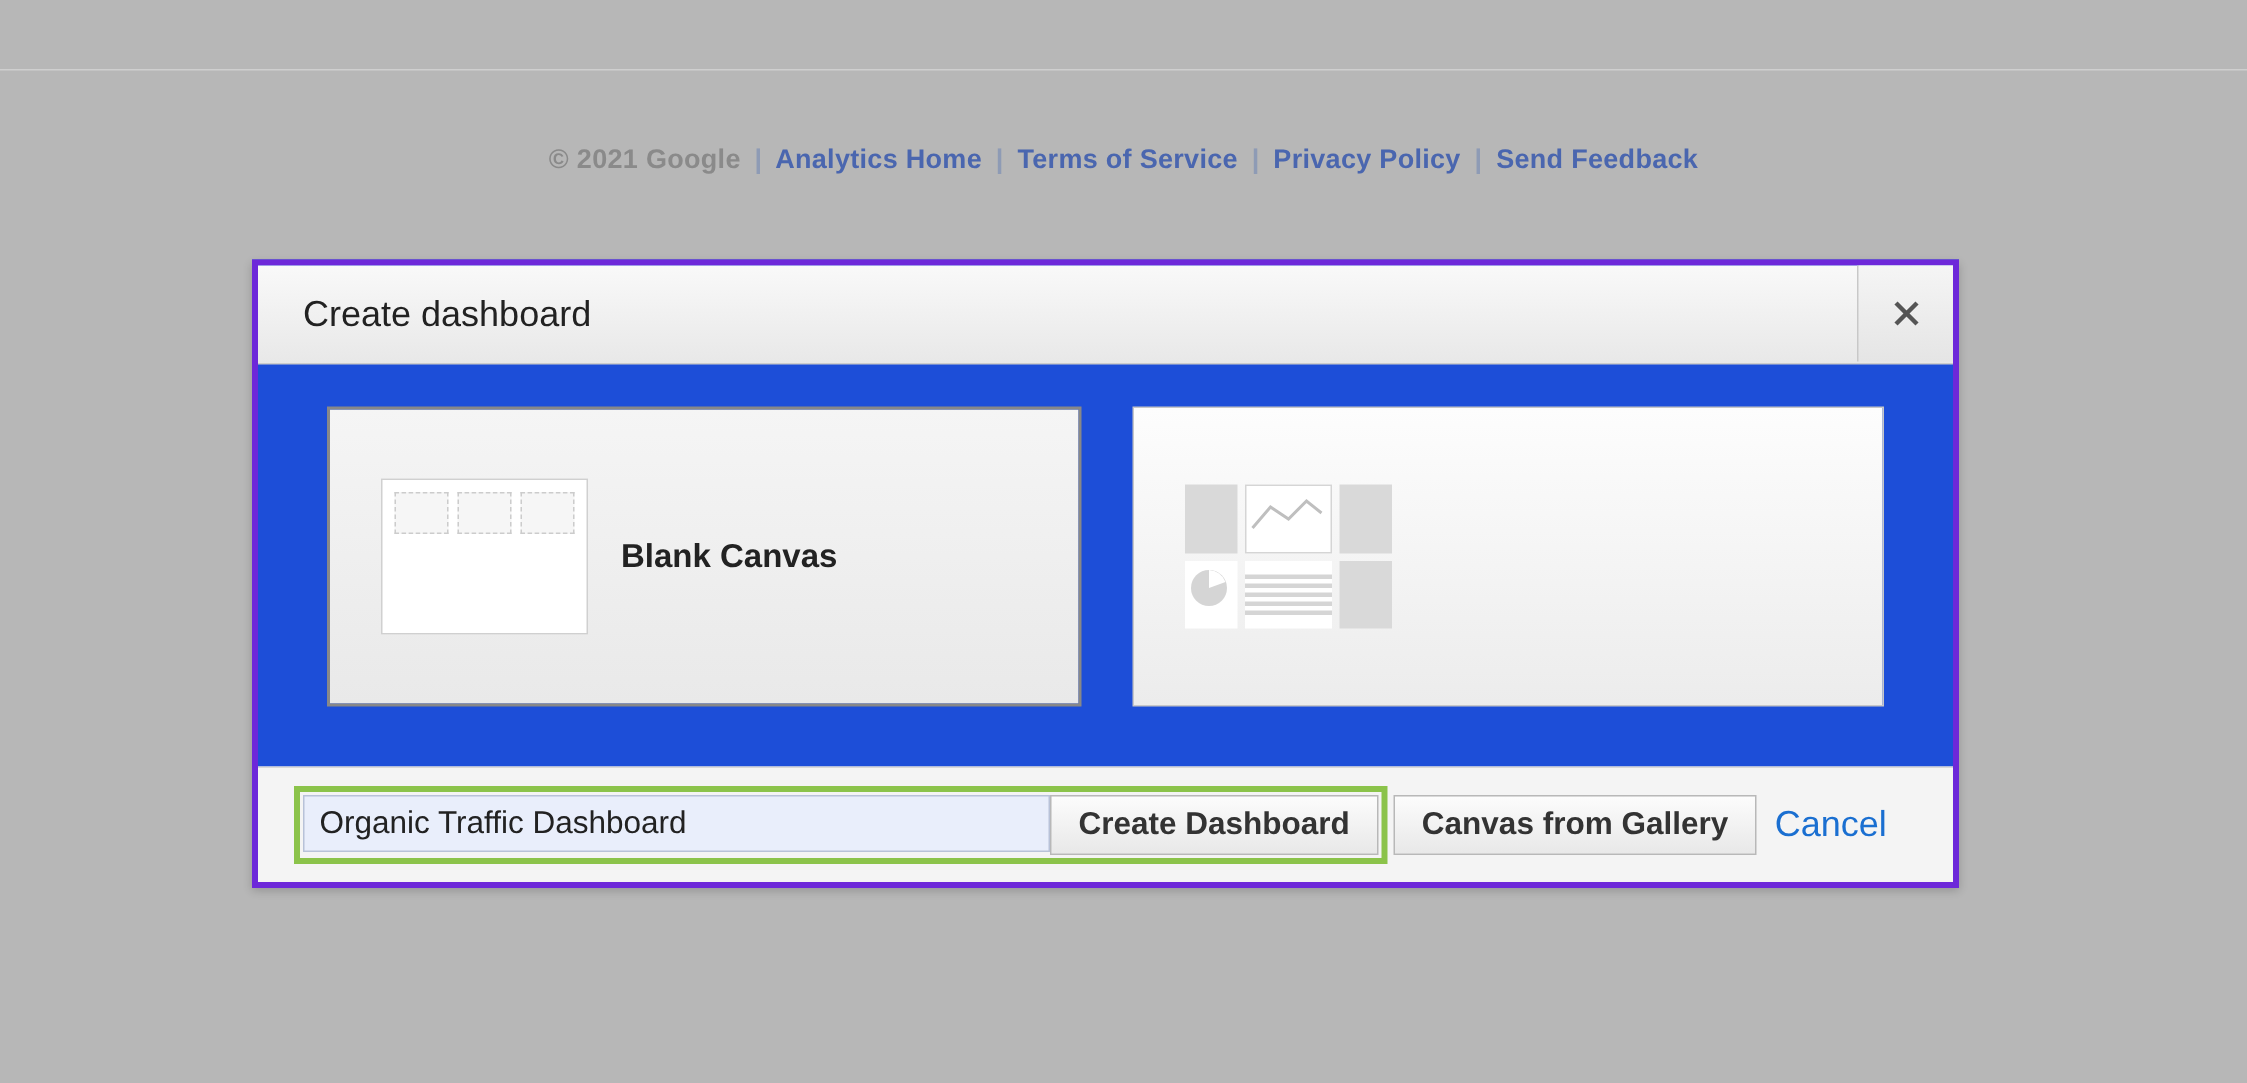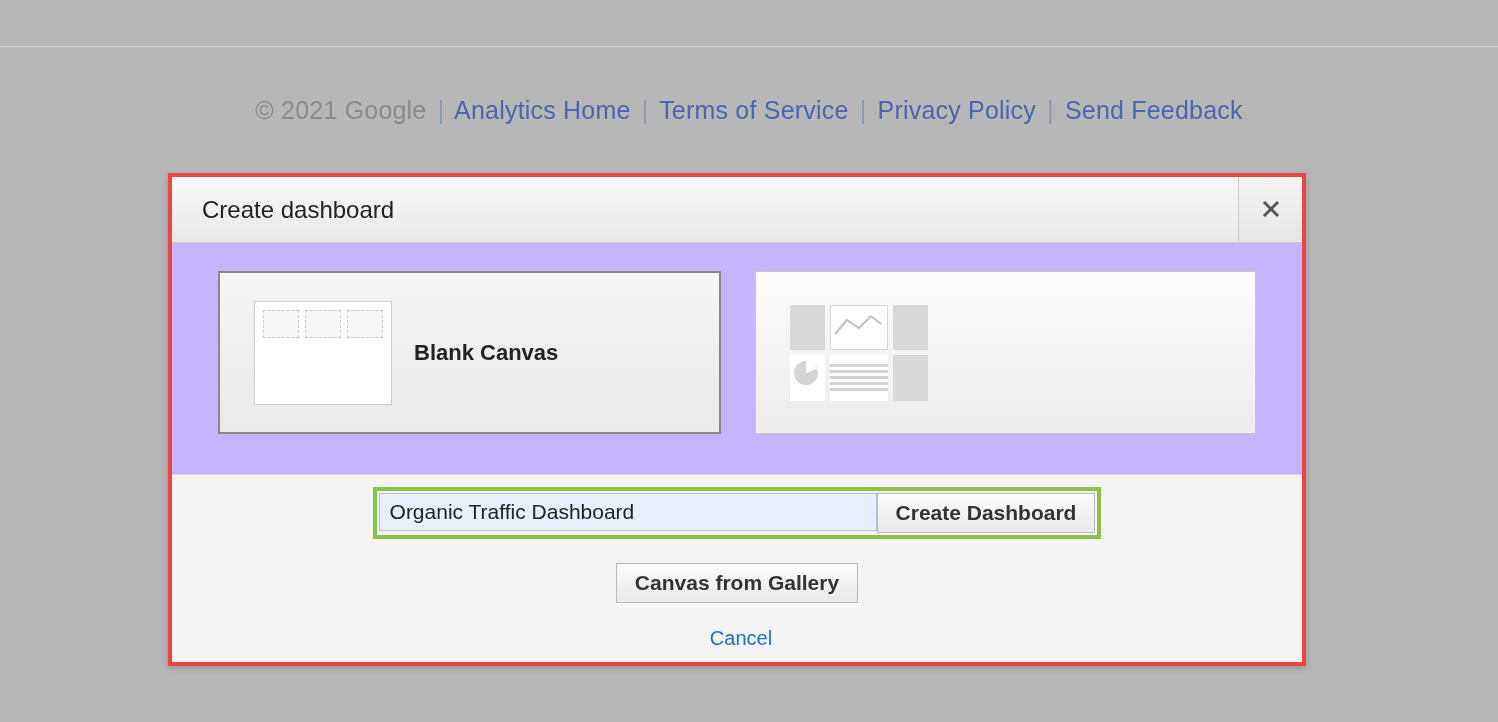--- a/index.html
+++ b/index.html
@@ -22,41 +22,41 @@
       width: 100%;
       height: 1px;
       background: #cfcfcf;
     }
     .footer-links {
       position: absolute;
       top: 96px;
       left: 0;
       width: 100%;
       text-align: center;
-      font-size: 25px;
+      font-size: 18px;
       color: #8a8a8a;
-      font-weight: 400;
+      font-weight: 700;
       letter-spacing: 0.2px;
     }
     .footer-links .sep {
       color: #8e9bb5;
       margin: 0 4px;
     }
     .footer-links a {
       color: #4a66af;
       text-decoration: none;
       cursor: pointer;
     }
     .dialog {
       position: absolute;
       top: 173px;
       left: 168px;
       width: 1138px;
-      background: #c4b5fd;
-      border: 4px solid #ef4444;
+      background: #1d4ed8;
+      border: 4px solid #6d28d9;
       box-shadow: 0 2px 6px rgba(0,0,0,0.2);
     }
     .dialog-header {
       height: 66px;
       background: linear-gradient(to bottom, #f9f9f9, #e8e8e8);
       border-bottom: 1px solid #ccc;
       display: flex;
       align-items: center;
       position: relative;
     }
@@ -83,21 +83,21 @@
       width: 20px;
       height: 20px;
     }
     .dialog-body {
       padding: 28px 46px 40px 46px;
       display: flex;
       gap: 34px;
     }
     .option-card {
       flex: 1;
-      height: 163px;
+      height: 200px;
       background: linear-gradient(to bottom, #fdfdfd, #ececec);
       border: 1px solid #c7c7c7;
       display: flex;
       align-items: center;
       padding: 0 20px 0 34px;
       cursor: pointer;
     }
     .option-card.selected {
       border: 2px solid #888;
       background: linear-gradient(to bottom, #f5f5f5, #e9e9e9);
@@ -174,22 +174,21 @@
       font-size: 22px;
       font-weight: 700;
       color: #222;
     }
     .dialog-footer {
       border-top: 1px solid #d8d8d8;
       background: #f4f4f4;
       padding: 12px 24px 12px 24px;
       display: flex;
       align-items: center;
-      gap: 24px;
-      flex-direction: column;
+      gap: 4px;
     }
     .highlight-group {
       display: flex;
       border: 4px solid #8bc34a;
       padding: 2px;
       align-items: stretch;
     }
     .name-input {
       width: 498px;
       height: 38px;
@@ -206,21 +205,21 @@
       font-size: 21px;
       font-weight: 700;
       color: #333;
       background: linear-gradient(to bottom, #fcfcfc, #e8e8e8);
       border: 1px solid #b8b8b8;
       cursor: pointer;
       display: inline-flex;
       align-items: center;
     }
     .cancel-link {
-      font-size: 20px;
+      font-size: 24px;
       color: #1a6fd1;
       cursor: pointer;
       margin-left: 8px;
     }
   </style>
 </head>
 <body>
 
 <div class="top-divider"></div>
 

